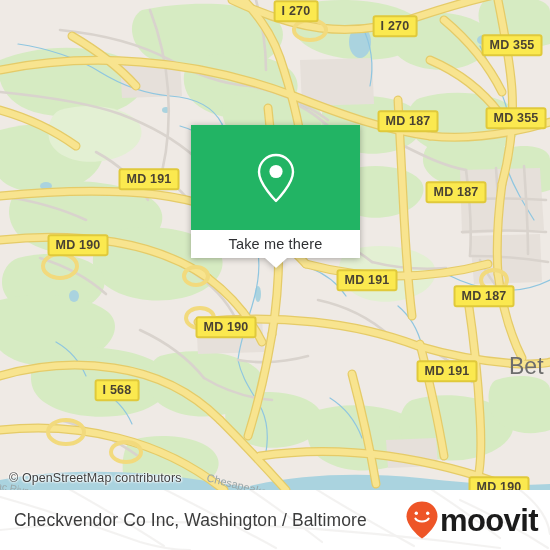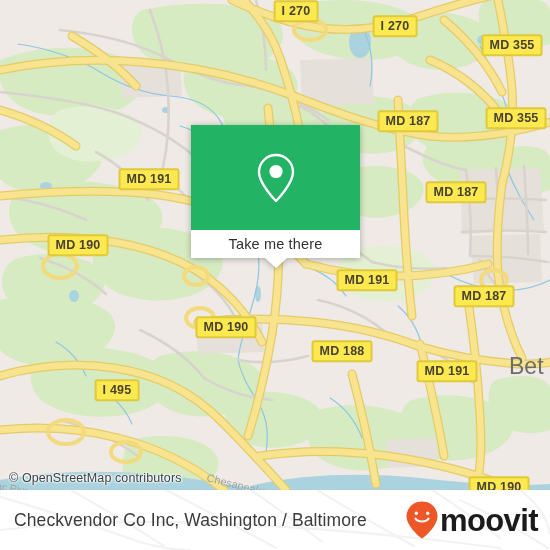--- a/index.html
+++ b/index.html
@@ -355,23 +355,22 @@
         <div style="position: absolute; left: 395px; top: 26px; transform: translate(-50%, -50%); background: rgb(251, 233, 79); border: 2px solid rgb(224, 201, 59); border-radius: 3px; padding: 1.5px 6px; font-family: &quot;Liberation Sans&quot;, sans-serif; font-size: 12.5px; font-weight: bold; color: rgb(73, 66, 51); white-space: nowrap; line-height: 1.18; letter-spacing: 0.2px;">I 270</div>
         <div style="position: absolute; left: 512px; top: 45px; transform: translate(-50%, -50%); background: rgb(251, 233, 79); border: 2px solid rgb(224, 201, 59); border-radius: 3px; padding: 1.5px 6px; font-family: &quot;Liberation Sans&quot;, sans-serif; font-size: 12.5px; font-weight: bold; color: rgb(73, 66, 51); white-space: nowrap; line-height: 1.18; letter-spacing: 0.2px;">MD 355</div>
         <div style="position: absolute; left: 516px; top: 118px; transform: translate(-50%, -50%); background: rgb(251, 233, 79); border: 2px solid rgb(224, 201, 59); border-radius: 3px; padding: 1.5px 6px; font-family: &quot;Liberation Sans&quot;, sans-serif; font-size: 12.5px; font-weight: bold; color: rgb(73, 66, 51); white-space: nowrap; line-height: 1.18; letter-spacing: 0.2px;">MD 355</div>
         <div style="position: absolute; left: 408px; top: 121px; transform: translate(-50%, -50%); background: rgb(251, 233, 79); border: 2px solid rgb(224, 201, 59); border-radius: 3px; padding: 1.5px 6px; font-family: &quot;Liberation Sans&quot;, sans-serif; font-size: 12.5px; font-weight: bold; color: rgb(73, 66, 51); white-space: nowrap; line-height: 1.18; letter-spacing: 0.2px;">MD 187</div>
         <div style="position: absolute; left: 149px; top: 179px; transform: translate(-50%, -50%); background: rgb(251, 233, 79); border: 2px solid rgb(224, 201, 59); border-radius: 3px; padding: 1.5px 6px; font-family: &quot;Liberation Sans&quot;, sans-serif; font-size: 12.5px; font-weight: bold; color: rgb(73, 66, 51); white-space: nowrap; line-height: 1.18; letter-spacing: 0.2px;">MD 191</div>
         <div style="position: absolute; left: 456px; top: 192px; transform: translate(-50%, -50%); background: rgb(251, 233, 79); border: 2px solid rgb(224, 201, 59); border-radius: 3px; padding: 1.5px 6px; font-family: &quot;Liberation Sans&quot;, sans-serif; font-size: 12.5px; font-weight: bold; color: rgb(73, 66, 51); white-space: nowrap; line-height: 1.18; letter-spacing: 0.2px;">MD 187</div>
         <div style="position: absolute; left: 78px; top: 245px; transform: translate(-50%, -50%); background: rgb(251, 233, 79); border: 2px solid rgb(224, 201, 59); border-radius: 3px; padding: 1.5px 6px; font-family: &quot;Liberation Sans&quot;, sans-serif; font-size: 12.5px; font-weight: bold; color: rgb(73, 66, 51); white-space: nowrap; line-height: 1.18; letter-spacing: 0.2px;">MD 190</div>
         <div style="position: absolute; left: 367px; top: 280px; transform: translate(-50%, -50%); background: rgb(251, 233, 79); border: 2px solid rgb(224, 201, 59); border-radius: 3px; padding: 1.5px 6px; font-family: &quot;Liberation Sans&quot;, sans-serif; font-size: 12.5px; font-weight: bold; color: rgb(73, 66, 51); white-space: nowrap; line-height: 1.18; letter-spacing: 0.2px;">MD 191</div>
         <div style="position: absolute; left: 484px; top: 296px; transform: translate(-50%, -50%); background: rgb(251, 233, 79); border: 2px solid rgb(224, 201, 59); border-radius: 3px; padding: 1.5px 6px; font-family: &quot;Liberation Sans&quot;, sans-serif; font-size: 12.5px; font-weight: bold; color: rgb(73, 66, 51); white-space: nowrap; line-height: 1.18; letter-spacing: 0.2px;">MD 187</div>
         <div style="position: absolute; left: 226px; top: 327px; transform: translate(-50%, -50%); background: rgb(251, 233, 79); border: 2px solid rgb(224, 201, 59); border-radius: 3px; padding: 1.5px 6px; font-family: &quot;Liberation Sans&quot;, sans-serif; font-size: 12.5px; font-weight: bold; color: rgb(73, 66, 51); white-space: nowrap; line-height: 1.18; letter-spacing: 0.2px;">MD 190</div>
-        <div style="position: absolute; left: 342px; top: 351px; transform: translate(-50%, -50%); background: rgb(251, 233, 79); border: 2px solid rgb(224, 201, 59); border-radius: 3px; padding: 1.5px 6px; font-family: &quot;Liberation Sans&quot;, sans-serif; font-size: 12.5px; font-weight: bold; color: rgb(73, 66, 51); white-space: nowrap; line-height: 1.18; letter-spacing: 0.2px;">MD 188</div>
         <div style="position: absolute; left: 447px; top: 371px; transform: translate(-50%, -50%); background: rgb(251, 233, 79); border: 2px solid rgb(224, 201, 59); border-radius: 3px; padding: 1.5px 6px; font-family: &quot;Liberation Sans&quot;, sans-serif; font-size: 12.5px; font-weight: bold; color: rgb(73, 66, 51); white-space: nowrap; line-height: 1.18; letter-spacing: 0.2px;">MD 191</div>
-        <div style="position: absolute; left: 117px; top: 390px; transform: translate(-50%, -50%); background: rgb(251, 233, 79); border: 2px solid rgb(224, 201, 59); border-radius: 3px; padding: 1.5px 6px; font-family: &quot;Liberation Sans&quot;, sans-serif; font-size: 12.5px; font-weight: bold; color: rgb(73, 66, 51); white-space: nowrap; line-height: 1.18; letter-spacing: 0.2px;">I 495</div>
+        <div style="position: absolute; left: 117px; top: 390px; transform: translate(-50%, -50%); background: rgb(251, 233, 79); border: 2px solid rgb(224, 201, 59); border-radius: 3px; padding: 1.5px 6px; font-family: &quot;Liberation Sans&quot;, sans-serif; font-size: 12.5px; font-weight: bold; color: rgb(73, 66, 51); white-space: nowrap; line-height: 1.18; letter-spacing: 0.2px;">I 568</div>
         <div style="position: absolute; left: 499px; top: 487px; transform: translate(-50%, -50%); background: rgb(251, 233, 79); border: 2px solid rgb(224, 201, 59); border-radius: 3px; padding: 1.5px 6px; font-family: &quot;Liberation Sans&quot;, sans-serif; font-size: 12.5px; font-weight: bold; color: rgb(73, 66, 51); white-space: nowrap; line-height: 1.18; letter-spacing: 0.2px;">MD 190</div>
       </div>
   </div>
 
   <div id="attribution">© OpenStreetMap contributors</div>
 
   <div id="popup">
     <div id="popup-head">
       <svg id="popup-pin" width="44" height="54" viewBox="0 0 44 54">
         <path d="M22 4 C12.6 4 5 11.6 5 21 C5 33 22 50 22 50 C22 50 39 33 39 21 C39 11.6 31.4 4 22 4 Z" fill="none" stroke="#ffffff" stroke-width="2.4" stroke-linejoin="round"></path>

